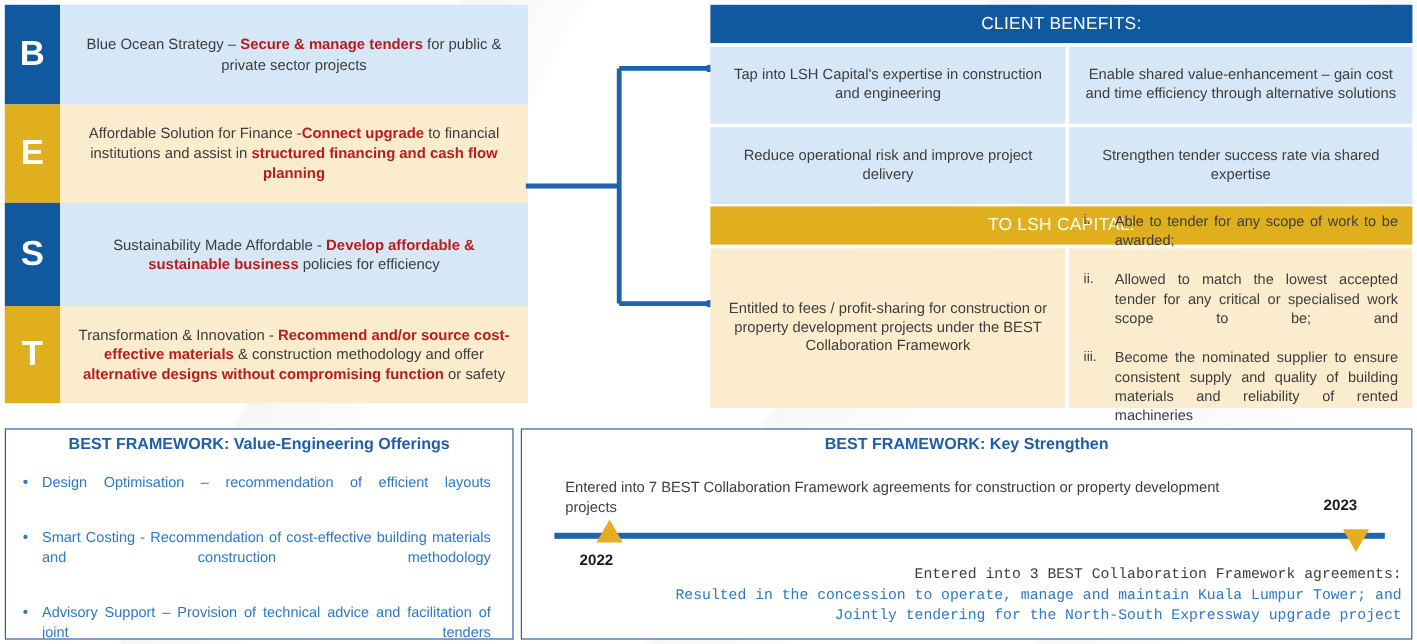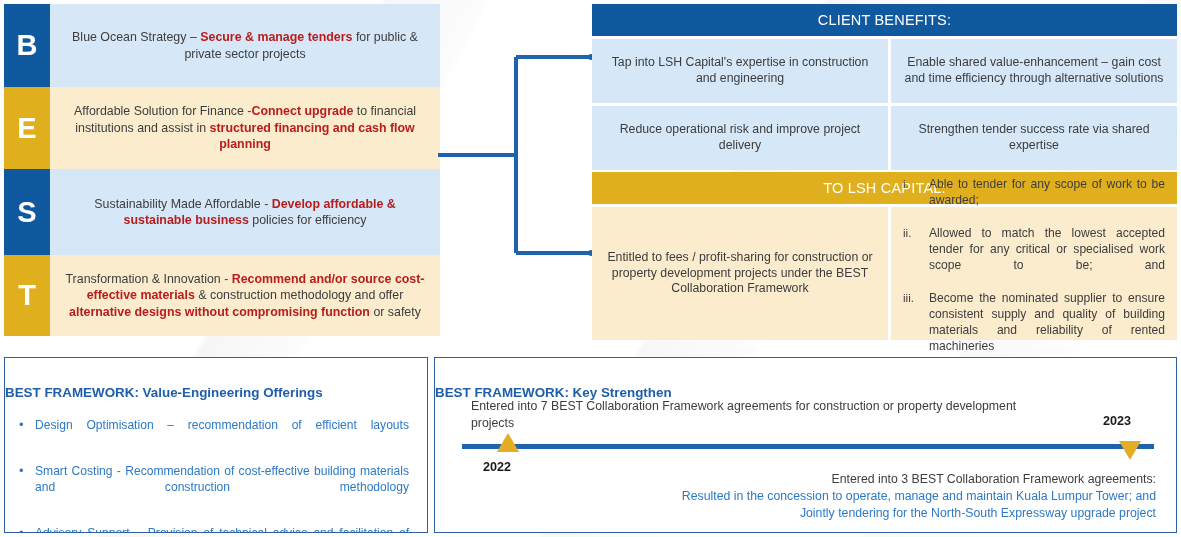--- a/index.html
+++ b/index.html
@@ -95,22 +95,22 @@
   .rn-text::after{content:"";display:inline-block;width:100%;}
 
   
   .bottom-panel{
     position:absolute;border:1.6px solid #2E5FA3;background:#ffffff;
     box-sizing:border-box;overflow:hidden;
   }
   .bp-left{left:4px;top:357px;width:424px;height:176px;}
   .bp-right{left:434px;top:357px;width:743px;height:176px;}
   .bp-title{
-    text-align:left;font-weight:bold;color:#1F5FA9;
-    font-size:13.4px;margin-top:27px;
+    text-align:center;font-weight:bold;color:#1F5FA9;
+    font-size:13.4px;margin-top:4px;
   }
   .bullets{margin:0;padding:0;list-style:none;}
   .bullets li{
     display:flex;color:#2D79C6;font-size:12.1px;line-height:1.36;
     margin:0 18px 13px 14px;
   }
   .bullets li:first-child{margin-top:17px;}
   .bul-dot{flex:0 0 16px;color:#2D79C6;font-size:13px;line-height:1.3;}
   .bul-txt{flex:1 1 auto;text-align:justify;}
   .bul-txt::after{content:"";display:inline-block;width:100%;}
@@ -131,22 +131,22 @@
   }
   .ms-down{
     left:684px;top:83px;
     border-left:11px solid transparent;border-right:11px solid transparent;
     border-top:19px solid #E3AE23;
   }
   .ms-label{position:absolute;font-weight:bold;font-size:12.6px;color:#1a1a1a;}
   .ms-label-2022{left:48px;top:102px;}
   .ms-label-2023{left:668px;top:56px;}
   .ms-bottom-text{
-    position:absolute;right:20px;top:113px;width:610px;
-    font-size:12.3px;line-height:1.38;color:#2D79C6;text-align:right;
+    position:absolute;right:8px;top:113px;width:610px;
+    font-size:12.3px;line-height:1.38;color:#2D79C6;text-align:right;font-family:Liberation Mono, monospace;
   }
   .ms-bottom-text .lead{color:#3d3d3d;}
 </style>
 </head>
 <body>
 
 <div class="bg-watermark"></div>
 
 <div class="stage">
 

